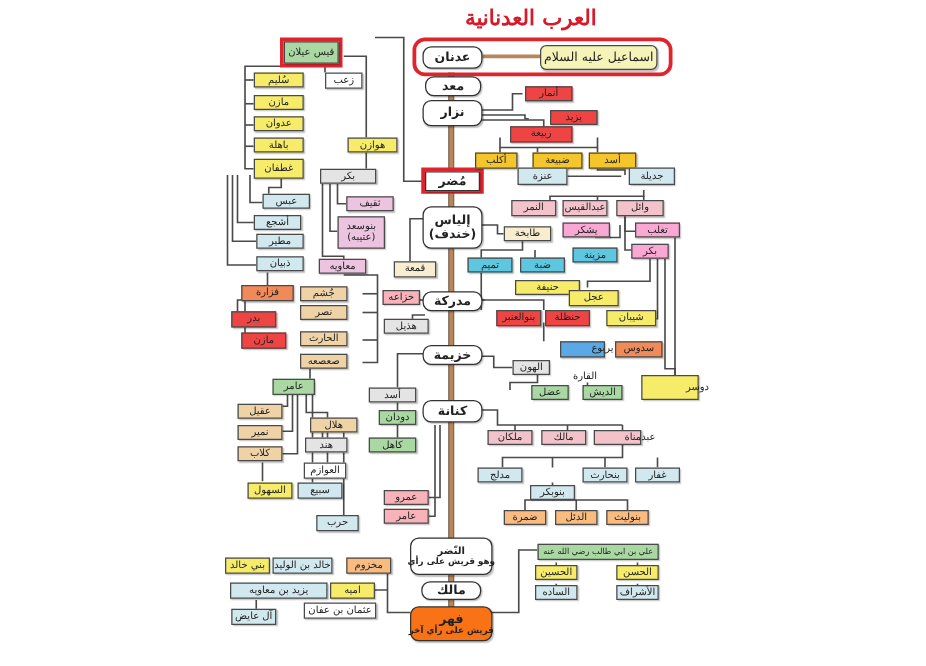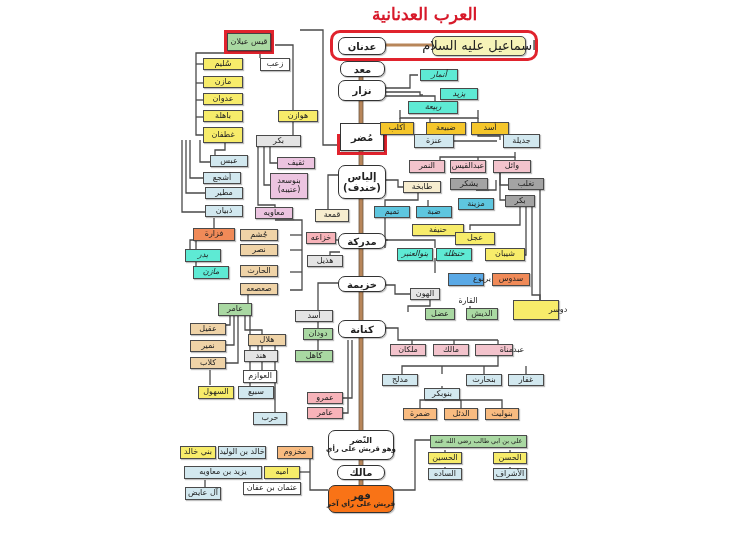--- a/index.html
+++ b/index.html
@@ -3,24 +3,24 @@
 <meta charset="utf-8">
 <style>
   html, body { margin:0; padding:0; background:#ffffff; }
   body { width:741px; height:533px; position:relative; overflow:hidden; font-family:"DejaVu Sans", sans-serif; }
   #canvas { position:absolute; left:0; top:0; width:741px; height:533px; }
   svg.lines { position:absolute; left:0; top:0; width:741px; height:533px; }
   .n { position:absolute; box-sizing:border-box; border:1.5px solid #4a4a4a; font-size:8px; line-height:1.1; text-align:center; display:flex; align-items:center; justify-content:center; color:#222; direction:rtl; white-space:nowrap; box-shadow:1px 1px 1px rgba(0,0,0,0.25); }
   .main { background:#fff; border:1.5px solid #333; border-radius:7px; font-size:10px; font-weight:bold; }
   .yel { background:#f7ec6a; }
   .gold { background:#f5c62b; }
-  .lime { background:#5eead4;font-style:italic; }
+  .lime { background:#ef4444; }
   .lblue { background:#d2e8ef; }
   .cyan { background:#5ec6df; }
-  .teal { background:#a3a3a3; }
+  .teal { background:#f9a8d4; }
   .green { background:#a9d8a2; }
   .pink { background:#f3c3cc; }
   .rose { background:#f7b3b9; }
   .lilac { background:#ecc4e0; }
   .beige { background:#f7edcf; }
   .tan { background:#efd3a7; }
   .orange { background:#f08a58; }
   .ora2 { background:#f8bb80; }
   .grey { background:#e4e4e4; }
   .white { background:#fff; }
@@ -155,24 +155,24 @@
   </g>
 </svg>
 
 <div class="title">العرب العدنانية</div>
 
 <div class="redframe" style="left:330px;top:30px;width:208px;height:31px;"></div>
 <div class="redframe" style="left:224px;top:30px;width:50px;height:24px;border-width:3px;border-radius:0;"></div>
 <div class="redframe" style="left:337px;top:134px;width:50px;height:21px;border-radius:0;"></div>
 
 <div class="n main" style="left:338px;top:37px;width:48px;height:18px;">عدنان</div>
-<div class="n" style="left:432px;top:36px;width:94px;height:20px;background:#f6f3b8;border-radius:5px;font-size:13px;">اسماعيل عليه السلام</div>
+<div class="n" style="left:432px;top:36px;width:94px;height:20px;background:#f6f3b8;border-radius:5px;font-size:10px;">اسماعيل عليه السلام</div>
 <div class="n main" style="left:340px;top:61px;width:45px;height:16px;">معد</div>
 <div class="n main" style="left:338px;top:80px;width:48px;height:21px;">نزار</div>
-<div class="n main" style="left:340px;top:123px;width:44px;height:28px;border-radius:0;">مُضر</div>
+<div class="n main" style="left:340px;top:137px;width:44px;height:16px;border-radius:0;">مُضر</div>
 <div class="n main" style="left:338px;top:165px;width:48px;height:34px;flex-direction:column;">
   <span>إلياس</span>
   <span>(خندف)</span>
 </div>
 <div class="n main" style="left:338px;top:233px;width:48px;height:16px;">مدركة</div>
 <div class="n main" style="left:338px;top:276px;width:48px;height:16px;">خزيمة</div>
 <div class="n main" style="left:338px;top:320px;width:48px;height:18px;">كنانة</div>
 <div class="n main" style="left:328px;top:430px;width:66px;height:30px;flex-direction:column;font-size:8px;">
   <span>النّضر</span>
   <span style="font-size:7px;">وهو قريش على رأي</span>

